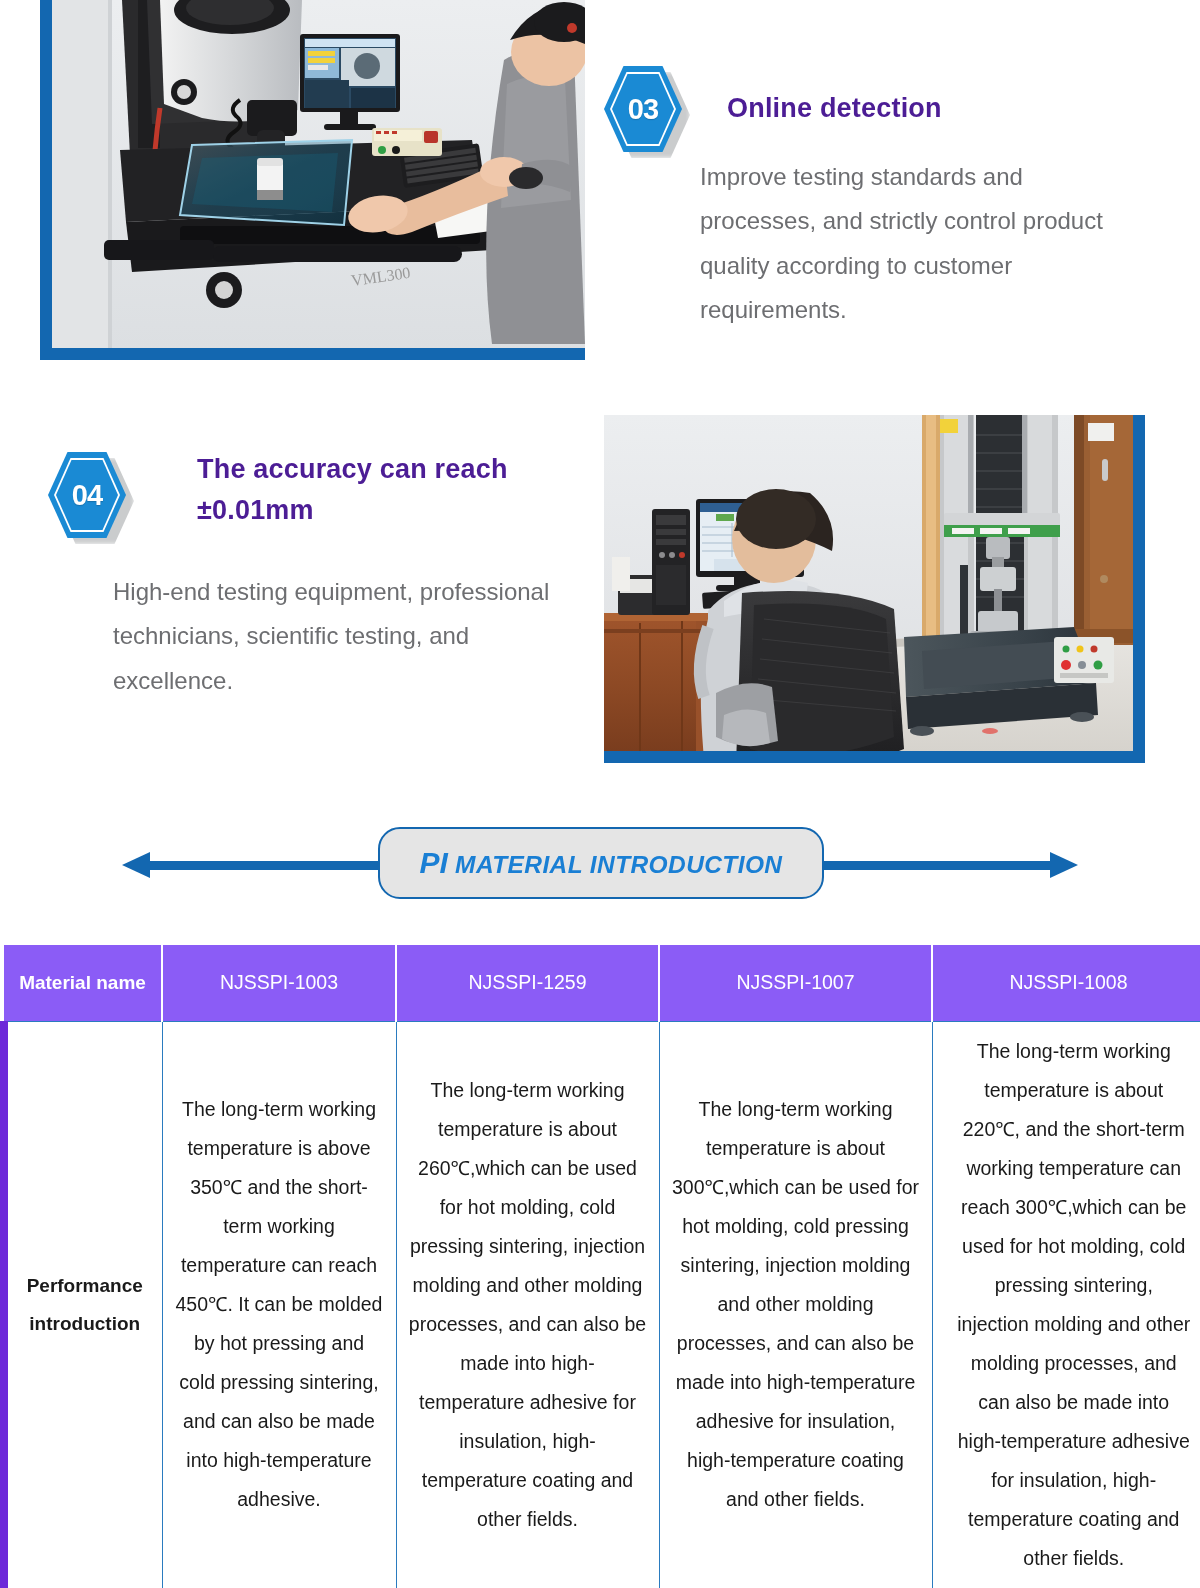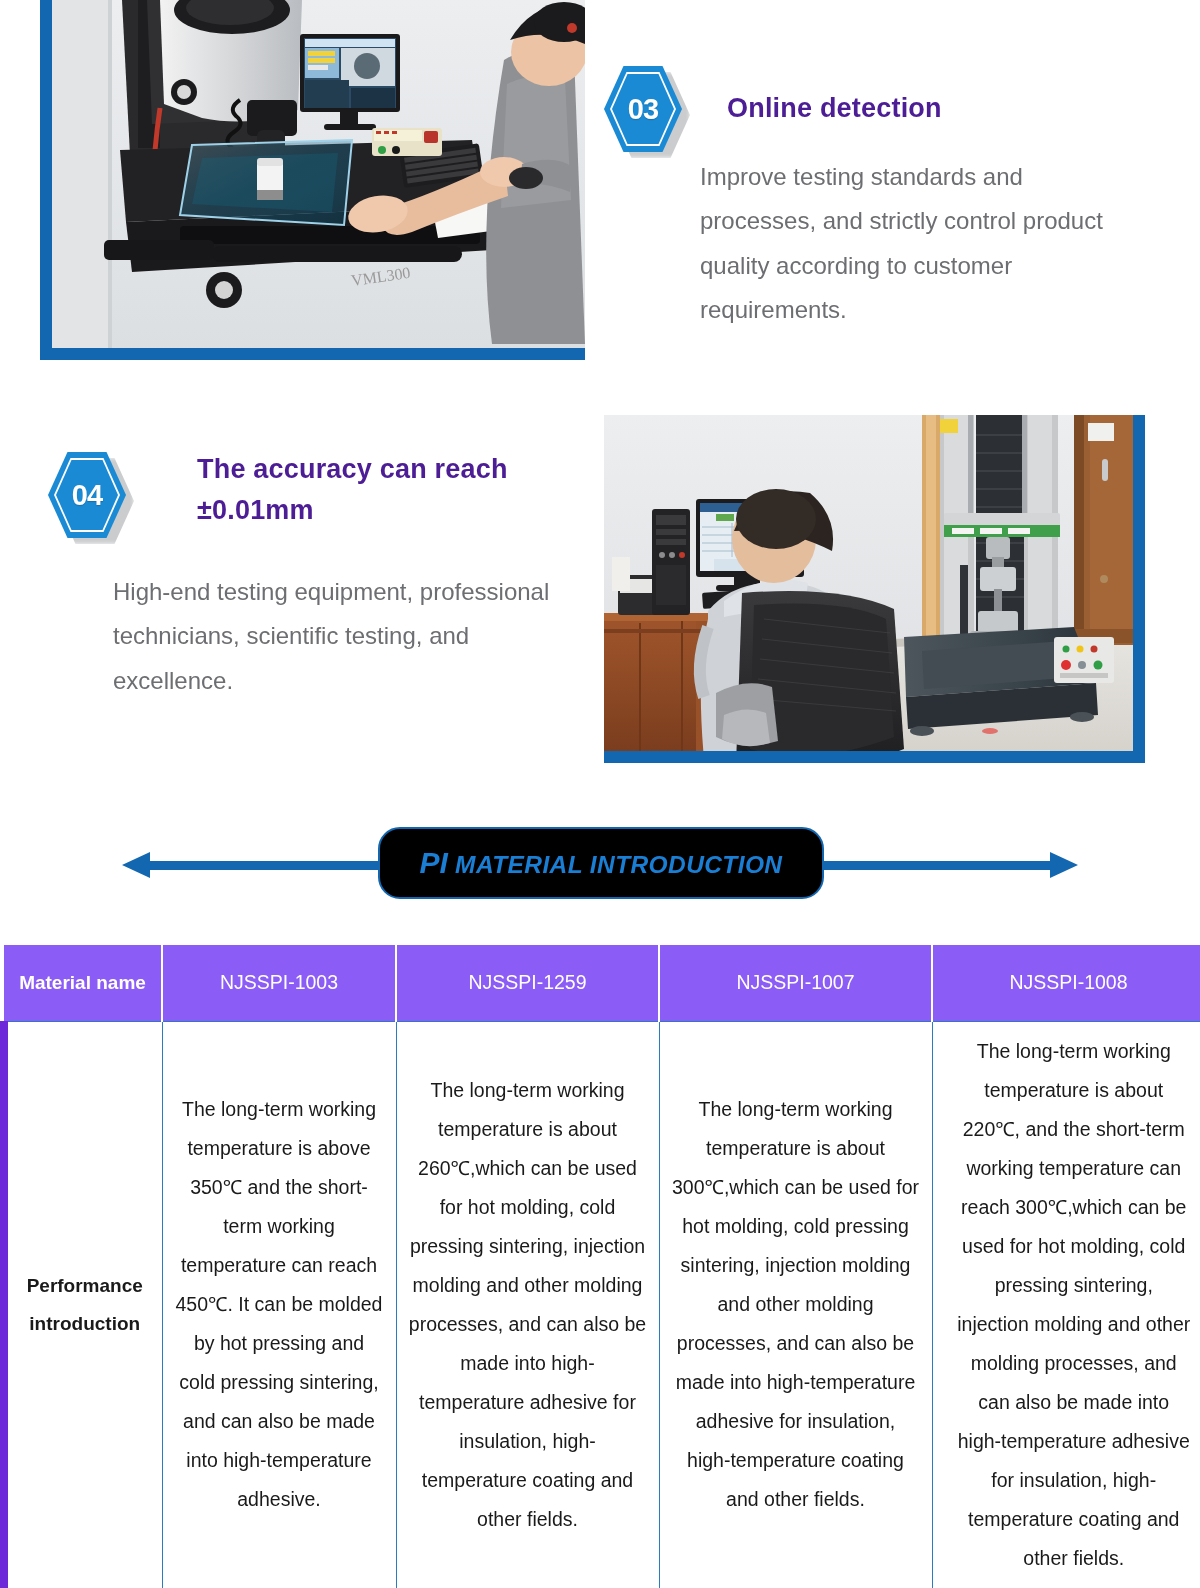--- a/index.html
+++ b/index.html
@@ -76,21 +76,21 @@
     border-right:28px solid #1367b0;
   }
   .banner .arrow-r {
     position:absolute; top:47px; right:122px; width:0; height:0;
     border-top:13.5px solid transparent;
     border-bottom:13.5px solid transparent;
     border-left:28px solid #1367b0;
   }
   .banner .pill {
     position:absolute; left:378px; top:827px; width:446px; height:72px;
-    border:2px solid #1367b0; border-radius:22px; background:#000000;
+    border:2px solid #1367b0; border-radius:22px; background:#e5e5e5;
     display:flex; align-items:center; justify-content:center;
   }
   .banner .pill-text {
     color:#1a7fd4; font-style:italic; font-weight:bold;
     white-space:nowrap;
   }
   .banner .pill-text .big { font-size:30px; }
   .banner .pill-text .small { font-size:24.5px; letter-spacing:.4px; }
 
   

